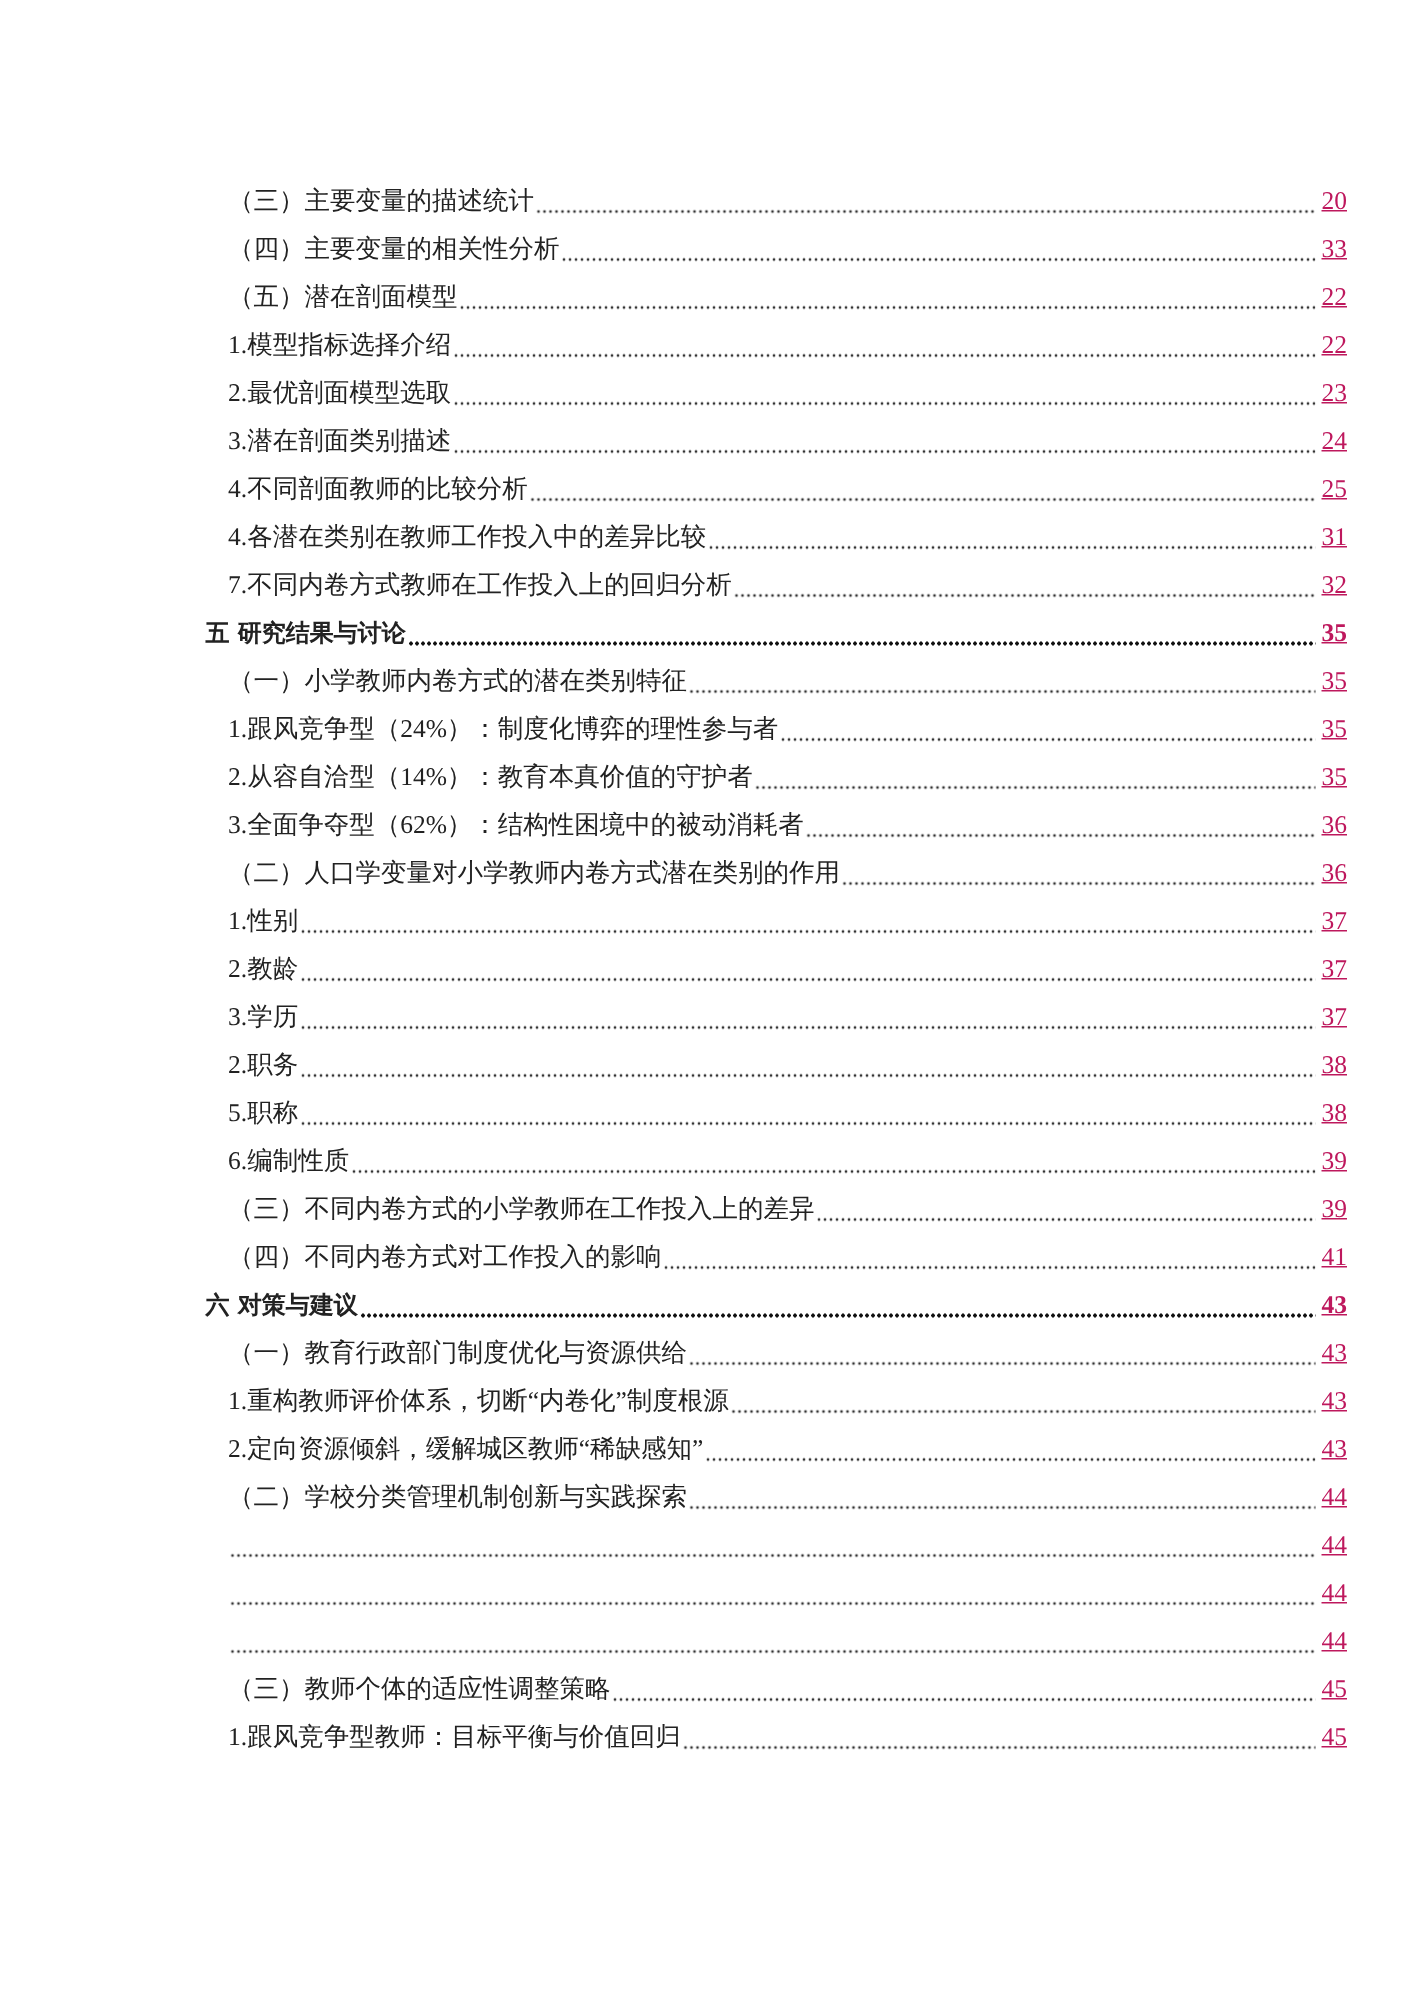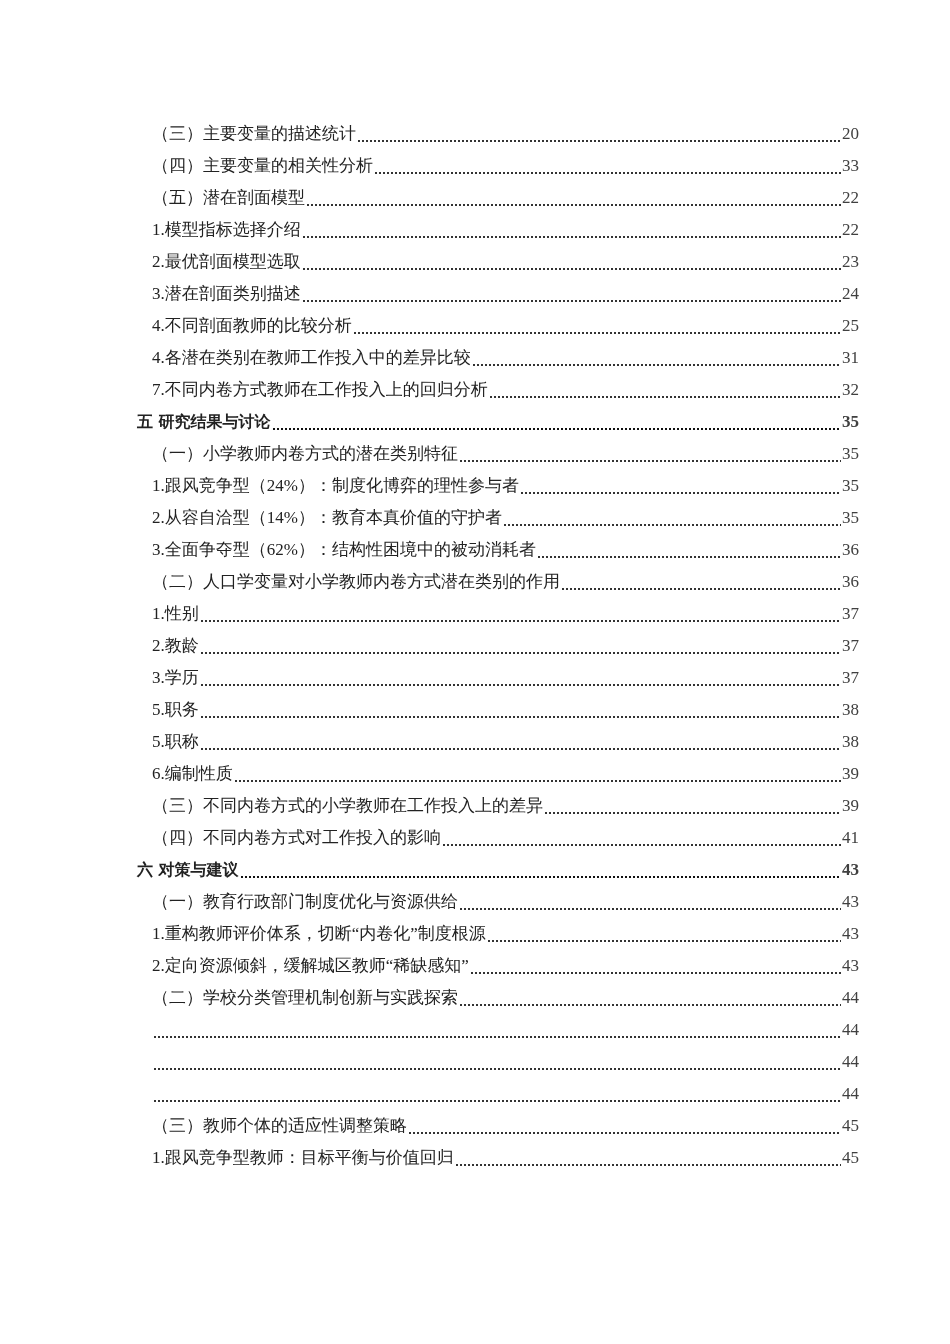--- a/index.html
+++ b/index.html
@@ -22,21 +22,21 @@
       width: 950px;
     }
     .toc-row {
       position: relative;
       height: 32px;
       display: flex;
       align-items: center;
       font-size: 17px;
       line-height: 32px;
       box-sizing: border-box;
-      padding-right: 88px;
+      padding-right: 52px;
       padding-left: 152px;
       white-space: nowrap;
     }
     .toc-row.level-1 {
       padding-left: 137px;
       font-weight: bold;
       font-family: "DejaVu Sans", "Liberation Sans", sans-serif;
       font-size: 16px;
     }
     .toc-row.level-1 .toc-page {
@@ -55,23 +55,24 @@
       background-image: radial-gradient(circle, #333 0.9px, transparent 1.1px);
       background-size: 4px 4px;
       background-repeat: repeat-x;
       background-position: 0 21px;
     }
     .toc-row.level-1 .toc-leader {
       background-image: radial-gradient(circle, #111 1.1px, transparent 1.3px);
     }
     .toc-page {
       flex: 0 0 auto;
-      text-align: left;
+      text-align: right;
       min-width: 20px;
-      color: #404040;
+      color: #be185d;
+      text-decoration: underline;
     }
   </style>
 </head>
 <body>
 
 <div class="toc">
   <div class="toc-row level-2">
       <span class="toc-title">（三）主要变量的描述统计</span>
       <span class="toc-leader"></span>
       <span class="toc-page">20</span>
@@ -155,21 +156,21 @@
       <span class="toc-title">2.教龄</span>
       <span class="toc-leader"></span>
       <span class="toc-page">37</span>
     </div>
   <div class="toc-row level-3">
       <span class="toc-title">3.学历</span>
       <span class="toc-leader"></span>
       <span class="toc-page">37</span>
     </div>
   <div class="toc-row level-3">
-      <span class="toc-title">5.职务</span>
+      <span class="toc-title">2.职务</span>
       <span class="toc-leader"></span>
       <span class="toc-page">38</span>
     </div>
   <div class="toc-row level-3">
       <span class="toc-title">5.职称</span>
       <span class="toc-leader"></span>
       <span class="toc-page">38</span>
     </div>
   <div class="toc-row level-3">
       <span class="toc-title">6.编制性质</span>

